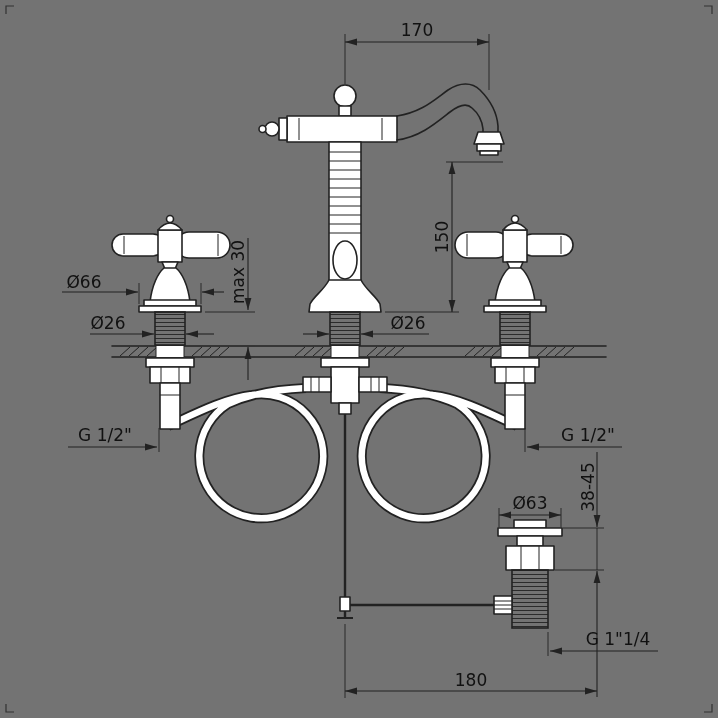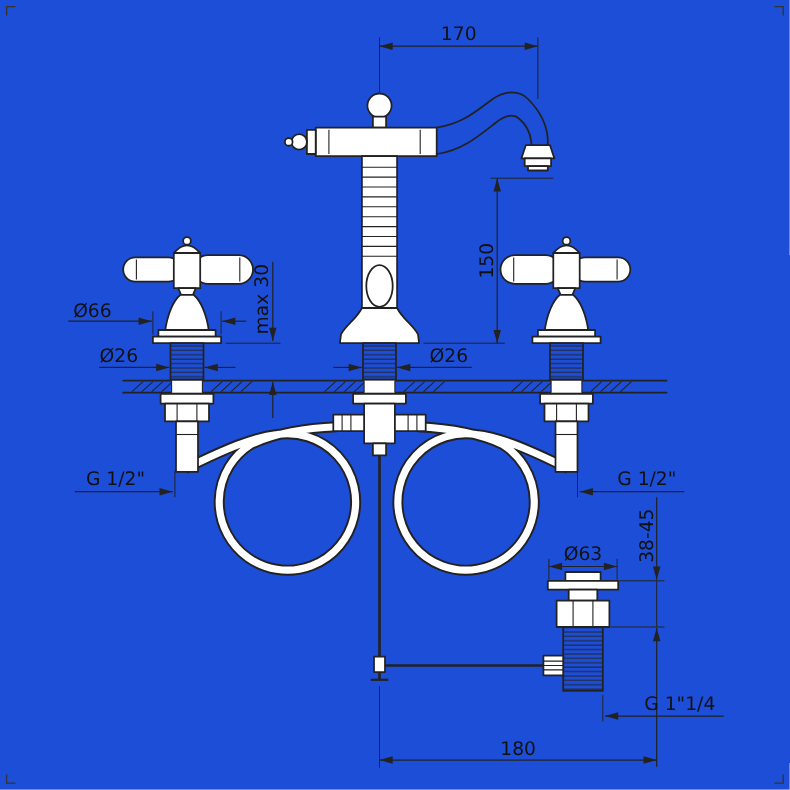--- a/index.html
+++ b/index.html
@@ -1,16 +1,16 @@
 <!DOCTYPE html>
 <html><head>
 <meta charset="utf-8">
 <style>
   html,body{margin:0;padding:0;background:#ffffff;}
-  .sheet{width:718px;height:718px;position:relative;background:#1d4ed8;overflow:hidden;}
+  .sheet{width:718px;height:718px;position:relative;background:#737373;overflow:hidden;}
   svg{display:block;}
   .geo{stroke:#222;fill:none;stroke-width:1.6;stroke-linecap:round;stroke-linejoin:round;}
   .geoF{stroke:#222;fill:#fff;stroke-width:1.6;stroke-linejoin:round;}
   .thin{stroke:#222;fill:none;stroke-width:1;}
   .dim{stroke:#222;fill:none;stroke-width:1.1;}
   .ext{stroke:#222;fill:none;stroke-width:0.9;}
   .t{font-family:"DejaVu Sans","Liberation Sans",sans-serif;font-size:17px;fill:#111;}
   .hoseO{stroke:#222;stroke-width:10;fill:none;}
   .hoseI{stroke:#fff;stroke-width:6.5;fill:none;}
   .cut{fill:#fff;stroke:none;}

